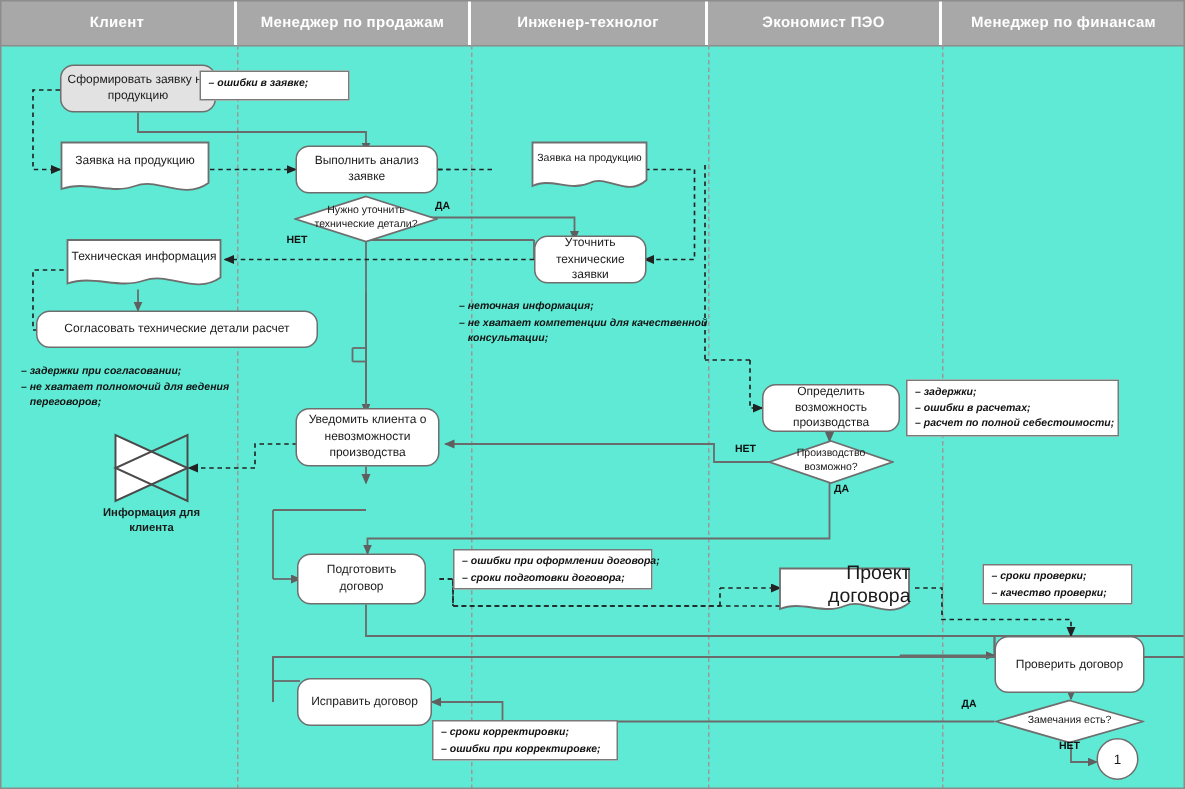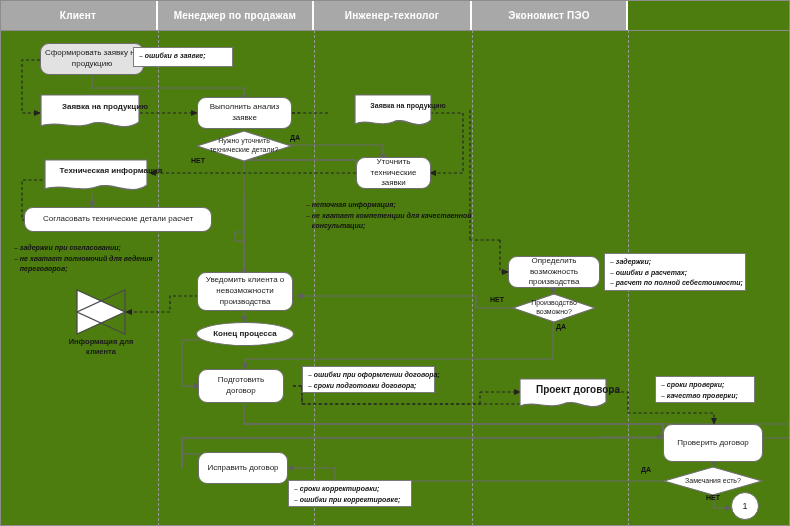--- a/index.html
+++ b/index.html
@@ -1,17 +1,17 @@
 <!DOCTYPE html>
 <html><head>
 <meta charset="utf-8">
 <style>
   html,body{margin:0;padding:0;background:#ffffff;}
   body{font-family:"Liberation Sans","DejaVu Sans",sans-serif;}
-  #canvas{position:relative;width:790px;height:526px;background:#4d7c0f;overflow:hidden;}
+  #canvas{position:relative;width:790px;height:526px;background:#5eead4;overflow:hidden;}
 
   
   .lane-header{
     position:absolute;top:0;height:30px;
     background:#a8a8a8;
     border-right:2px solid #ffffff;
     color:#ffffff;font-size:10px;font-weight:bold;
     display:flex;align-items:center;justify-content:center;
     letter-spacing:.2px;
     box-sizing:border-box;
@@ -39,22 +39,22 @@
     display:flex;align-items:center;justify-content:center;
     text-align:center;font-size:7px;color:#1a1a1a;line-height:1.25;
     padding:0 9px;box-sizing:border-box;
   }
 
   .doc-wrap{position:absolute;}
   .doc-wrap svg{position:absolute;left:0;top:0;}
   .doc-label{
     position:absolute;left:0;top:0;width:100%;height:100%;
     display:flex;align-items:center;justify-content:center;
-    text-align:right;font-size:8px;font-weight:bold;color:#1a1a1a;
-    padding-bottom:14px;box-sizing:border-box;margin-left:15px;
+    text-align:right;font-size:8px;font-weight:normal;color:#1a1a1a;
+    padding-bottom:14px;box-sizing:border-box;
   }
   .conn{
     position:absolute;border:1.2px solid #6e6e6e;border-radius:50%;
     background:#fff;display:flex;align-items:center;justify-content:center;
     font-size:9px;color:#1a1a1a;box-sizing:border-box;
   }
 
   .bowtie{position:absolute;}
   .bowtie-cap{
     position:absolute;text-align:center;font-size:7.5px;font-weight:bold;
@@ -92,20 +92,23 @@
     <span>Клиент</span>
   </div>
   <div class="lane-header" style="left:158px;width:156px;">
     <span>Менеджер по продажам</span>
   </div>
   <div class="lane-header" style="left:472px;width:156px;">
     <span>Экономист ПЭО</span>
   </div>
   <div class="lane-header" style="left:314px;width:158px;">
     <span>Инженер-технолог</span>
+  </div>
+  <div class="lane-header" style="left:628px;width:162px;border-right:none;">
+    <span>Менеджер по финансам</span>
   </div>
 
   <div class="hdr-underline"></div>
   <div class="lane-sep" style="left:158px;"></div>
   <div class="lane-sep" style="left:314px;"></div>
   <div class="lane-sep" style="left:472px;"></div>
   <div class="lane-sep" style="left:628px;"></div>
 
   <svg id="edges" viewBox="0 0 790 526">
     <defs>
@@ -254,23 +257,20 @@
     <svg width="96" height="32" viewBox="0 0 96 32">
       <path d="M48,1 L95,16 L48,31 L1,16 Z" fill="#fff" stroke="#6e6e6e" stroke-width="1.2"></path>
     </svg>
     <div class="diamond-label">Нужно уточнить технические детали?</div>
   </div>
 
   <div class="node proc" style="left:197px;top:272px;width:96px;height:39px;">
     <span>Уведомить клиента о невозможности производства</span>
   </div>
 
-  <div class="node" style="left:196px;top:322px;width:98px;height:24px;border:1.2px solid #6e6e6e;border-radius:50%;background:#fff;font-weight:bold;">
-    <span>Конец процесса</span>
-  </div>
 
   <div class="node proc" style="left:198px;top:369px;width:86px;height:34px;">
     <span>Подготовить договор</span>
   </div>
 
   <div class="node proc" style="left:198px;top:452px;width:90px;height:32px;">
     <span>Исправить договор</span>
   </div>
 
   <div class="doc-wrap" style="left:354px;top:94px;width:78px;height:36px;">
@@ -292,21 +292,21 @@
     <svg width="84" height="30" viewBox="0 0 84 30">
       <path d="M42,1 L83,15 L42,29 L1,15 Z" fill="#fff" stroke="#6e6e6e" stroke-width="1.2"></path>
     </svg>
     <div class="diamond-label" style="padding:0 6px;">Производство возможно?</div>
   </div>
 
   <div class="doc-wrap" style="left:519px;top:378px;width:88px;height:34px;">
     <svg width="88" height="34" viewBox="0 0 88 34">
       <path d="M1,1 H87 V24 C72,36 58,20 44,26 C30,32 15,22 1,28 Z" fill="#fff" stroke="#6e6e6e" stroke-width="1.2"></path>
     </svg>
-    <div class="doc-label" style="font-size:10px;padding-bottom:12px;">Проект договора</div>
+    <div class="doc-label" style="font-size:13px;padding-bottom:12px;">Проект договора</div>
   </div>
 
   <div class="node proc" style="left:663px;top:424px;width:100px;height:38px;">
     <span>Проверить договор</span>
   </div>
 
   <div class="diamond-wrap" style="left:663px;top:466px;width:100px;height:30px;">
     <svg width="100" height="30" viewBox="0 0 100 30">
       <path d="M50,1 L99,15 L50,29 L1,15 Z" fill="#fff" stroke="#6e6e6e" stroke-width="1.2"></path>
     </svg>

